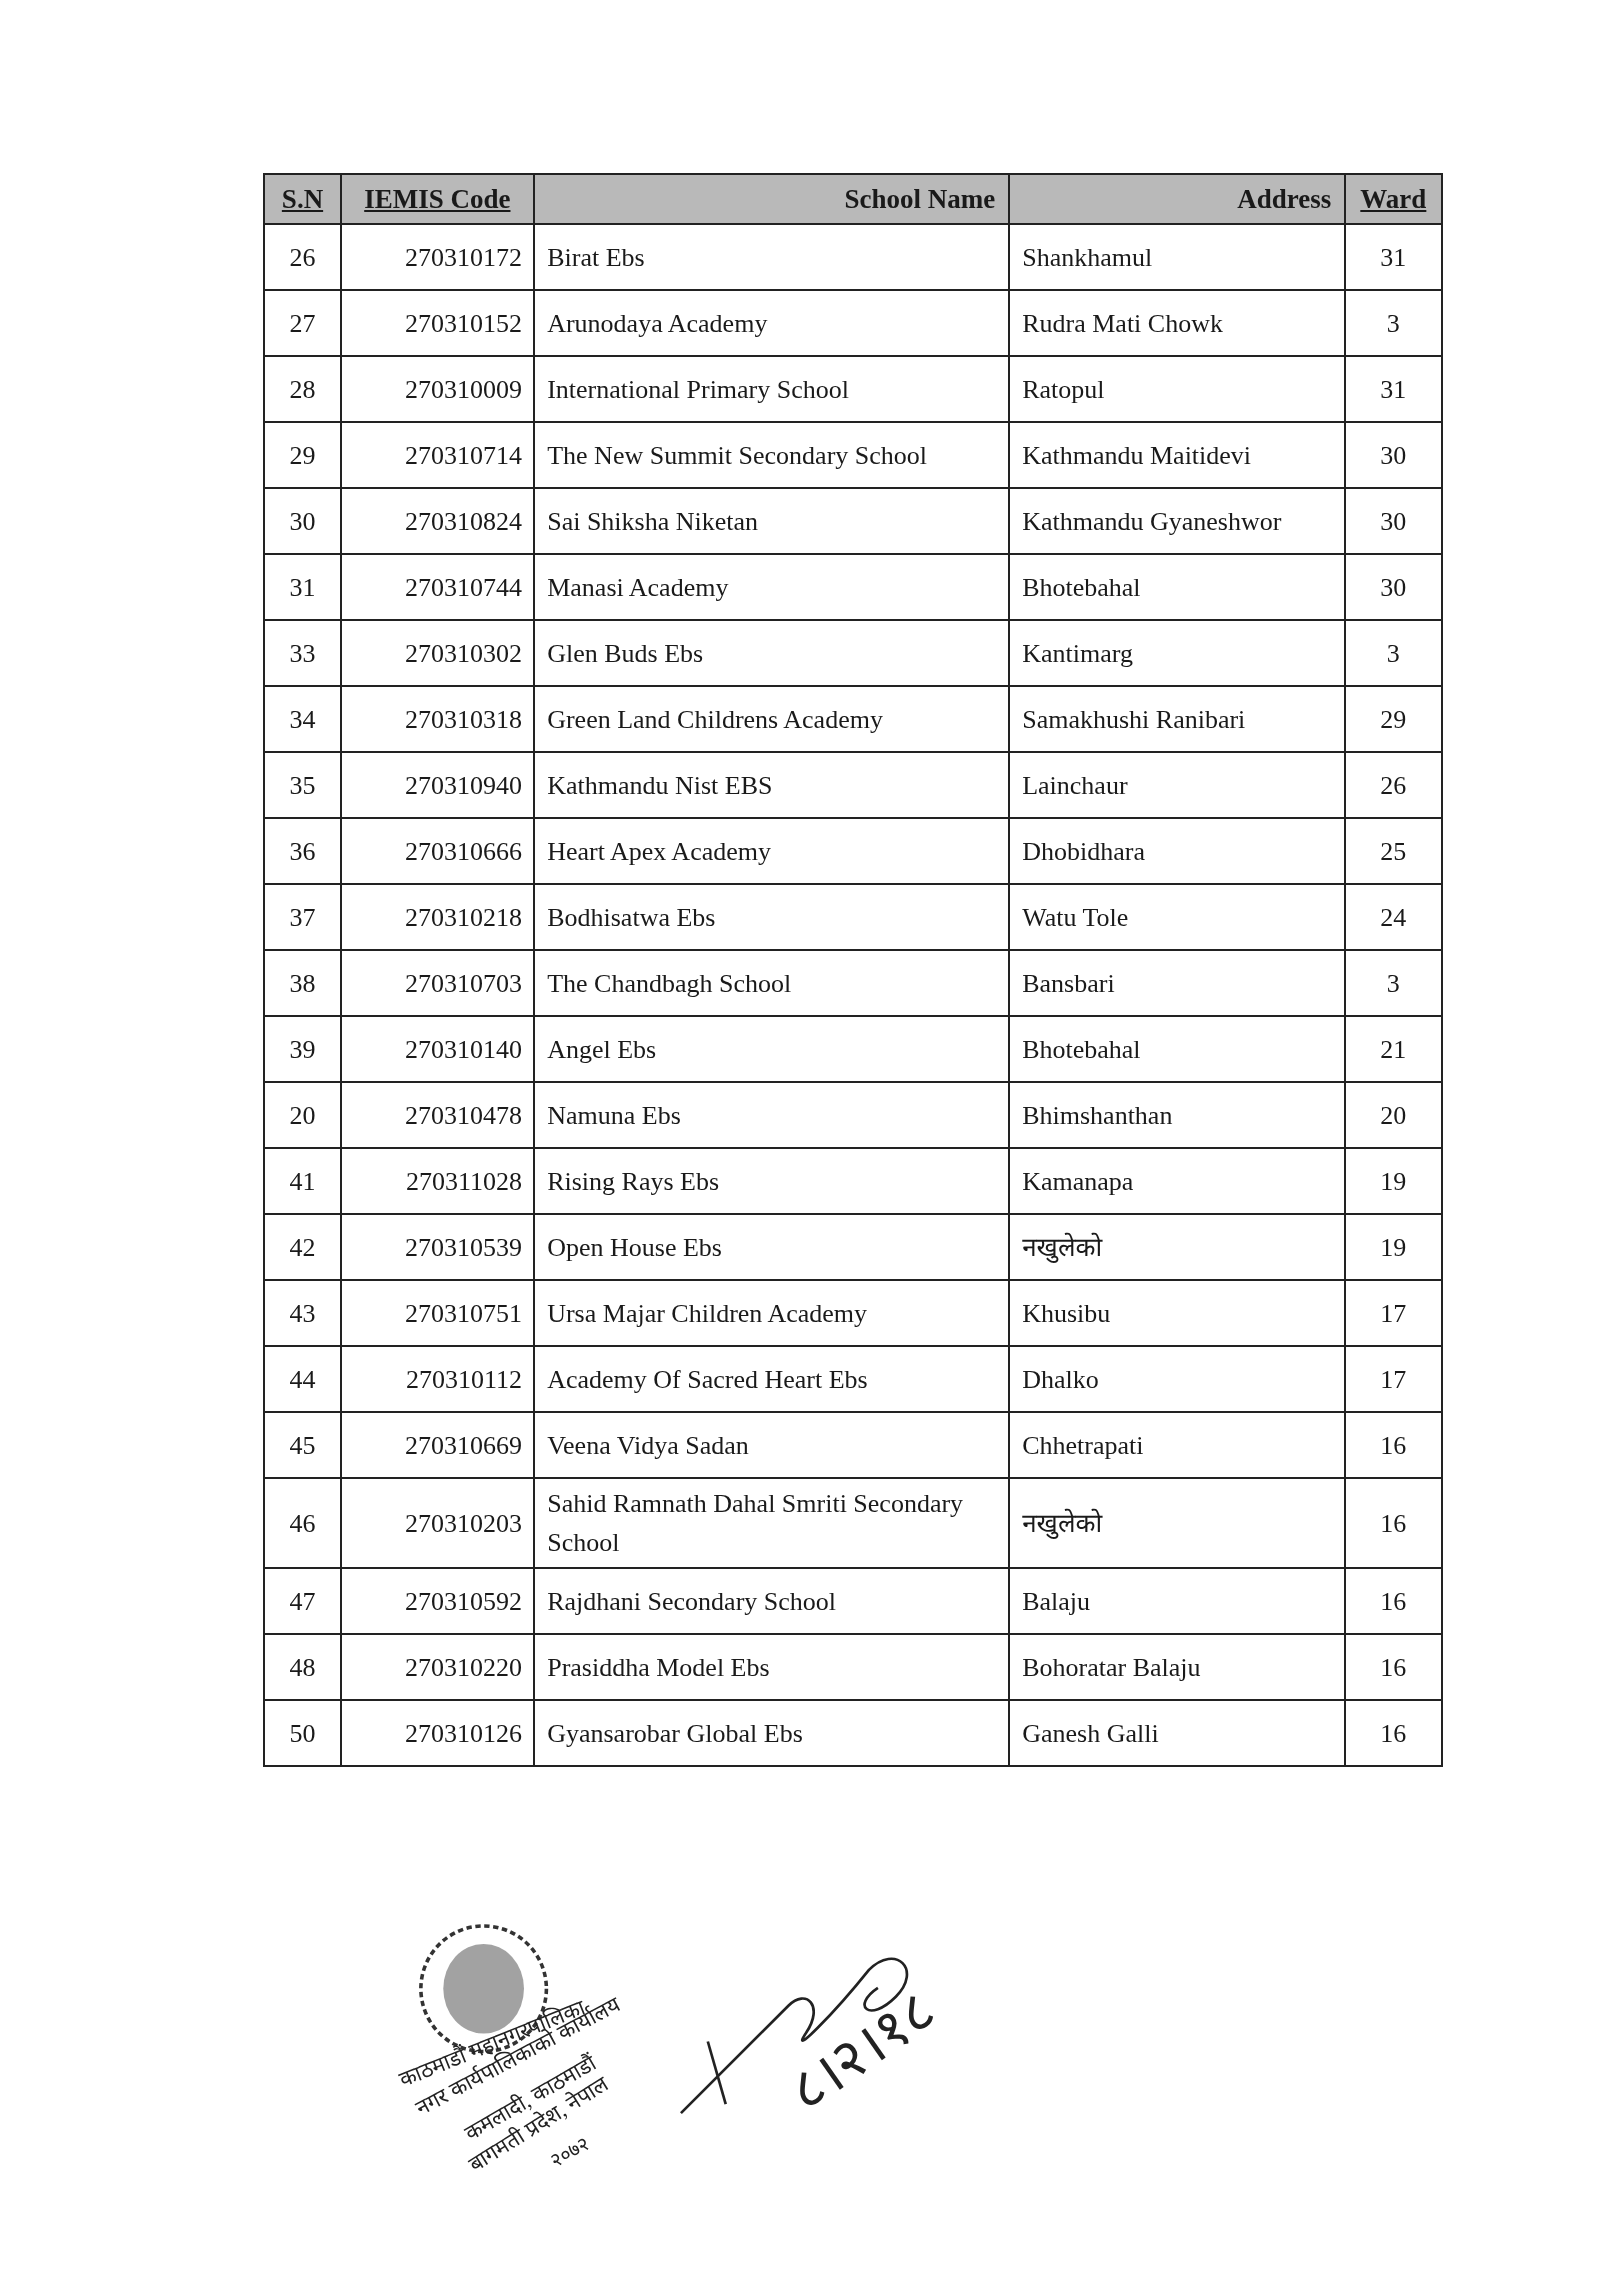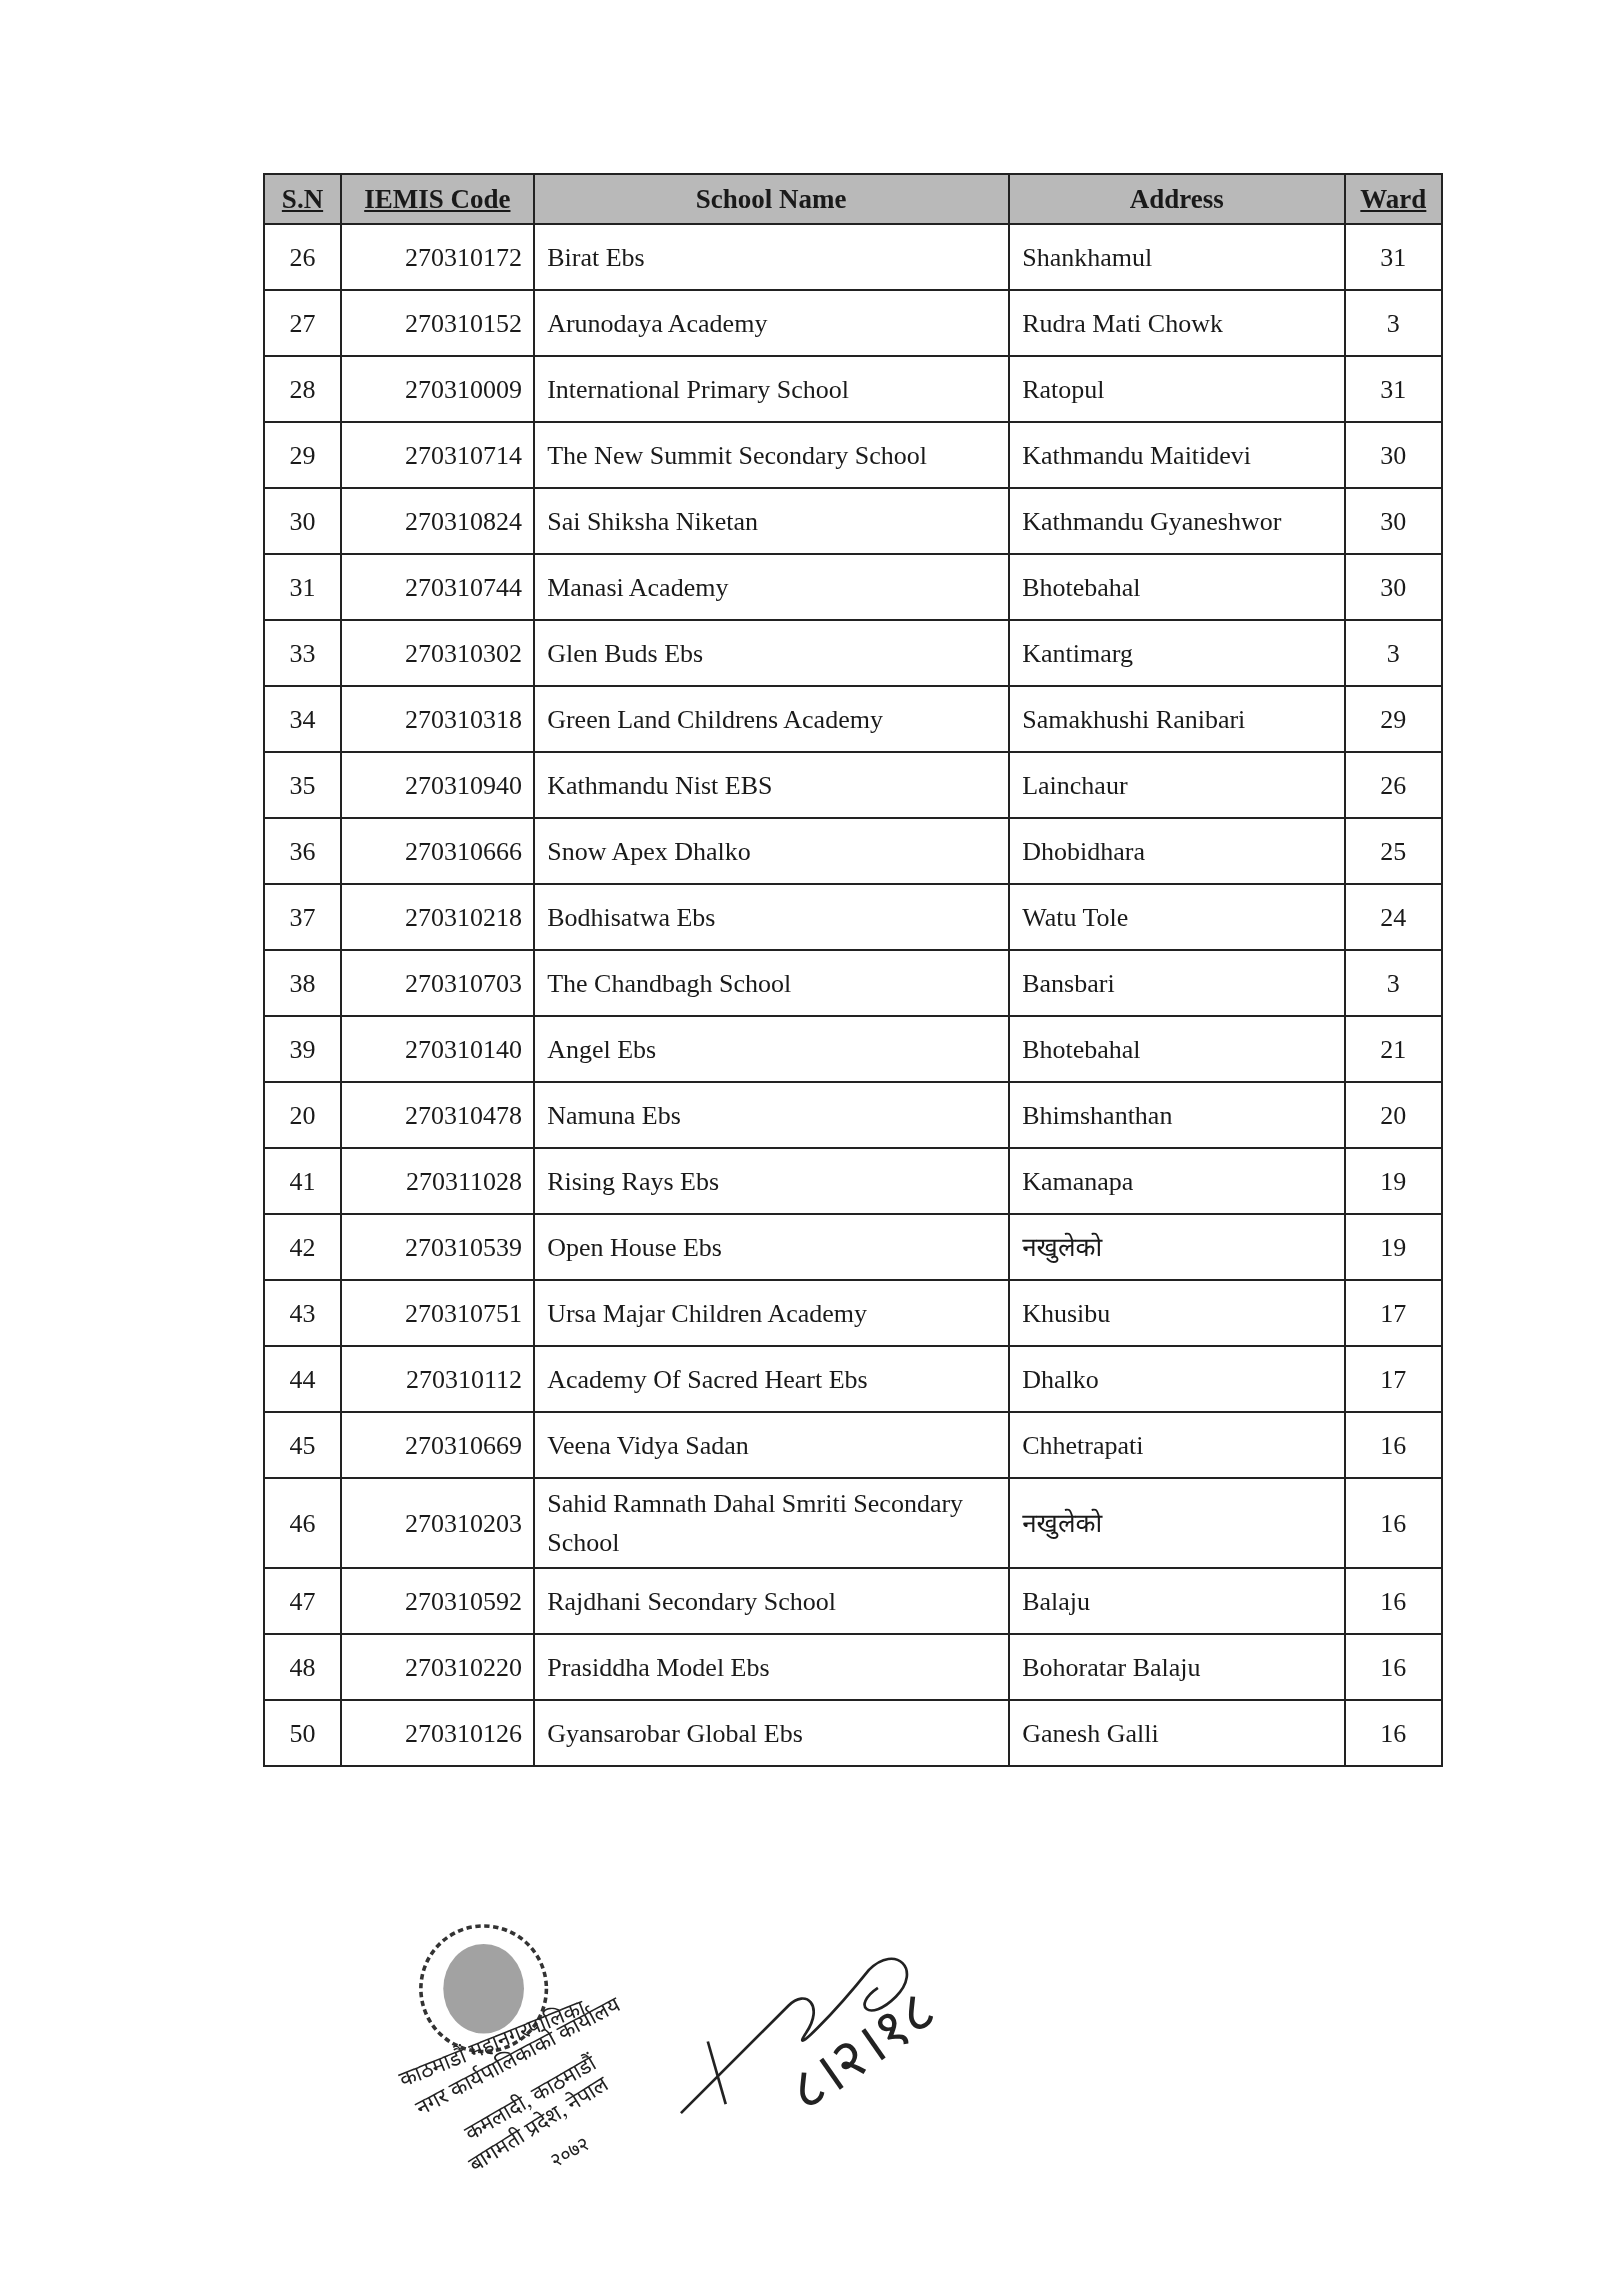--- a/index.html
+++ b/index.html
@@ -1,19 +1,19 @@
 <!DOCTYPE html>
 <html style="font-size:14.3px"><head>
 <meta charset="utf-8">
 <style>
   html,body{margin:0;padding:0;background:#fff;}
   body{width:1621px;height:2293px;position:relative;overflow:hidden;font-family:"Liberation Serif","DejaVu Serif",serif;color:#1a1a1a;}
   table{position:absolute;left:263px;top:173px;width:1180px;border-collapse:collapse;font-size:26px;}
   th,td{border:2.2px solid #222;padding:0 12.5px;vertical-align:middle;}
-  th{background:#b9b9b9;height:48px;text-align:center;font-weight:bold;font-size:27px;}
+  th{background:#b9b9b9;height:48px;text-align:right;font-weight:bold;font-size:27px;}
   th.c{text-align:center;text-decoration:underline;}
   td{height:64px;line-height:39px;}
   td.sn{text-align:center;width:50px;}
   td.code{text-align:right;width:152px;padding-right:10.7px;padding-left:28px;}
   td.name{width:448px;}
   td.addr{width:309px;}
   td.ward{text-align:center;}
   tr.tall td{height:88px;}
   .seal{position:absolute;left:385px;top:1917px;}
   .sig{position:absolute;left:672px;top:1934px;}
@@ -91,21 +91,21 @@
       <tr>
         <td class="sn">35</td>
         <td class="code">270310940</td>
         <td class="name">Kathmandu Nist EBS</td>
         <td class="addr">Lainchaur</td>
         <td class="ward">26</td>
       </tr>
       <tr>
         <td class="sn">36</td>
         <td class="code">270310666</td>
-        <td class="name">Snow Apex Dhalko</td>
+        <td class="name">Heart Apex Academy</td>
         <td class="addr">Dhobidhara</td>
         <td class="ward">25</td>
       </tr>
       <tr>
         <td class="sn">37</td>
         <td class="code">270310218</td>
         <td class="name">Bodhisatwa Ebs</td>
         <td class="addr">Watu Tole</td>
         <td class="ward">24</td>
       </tr>

